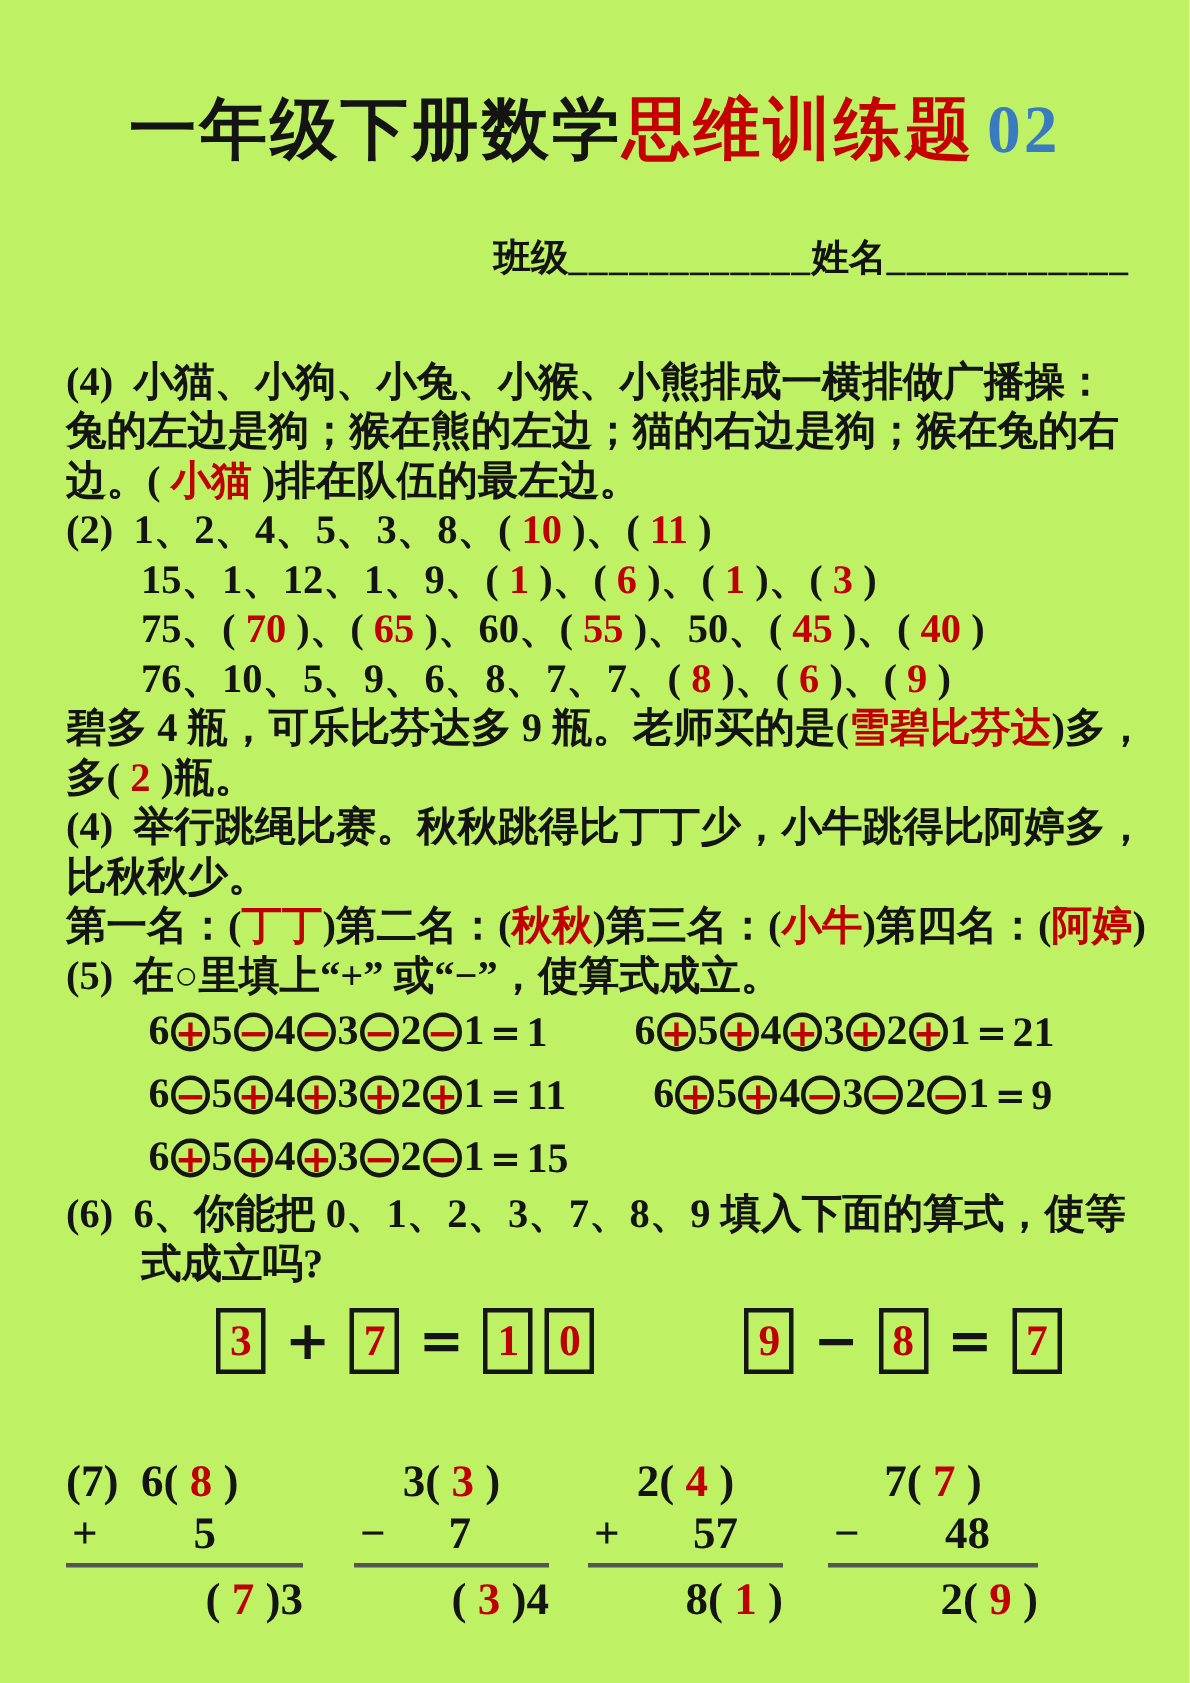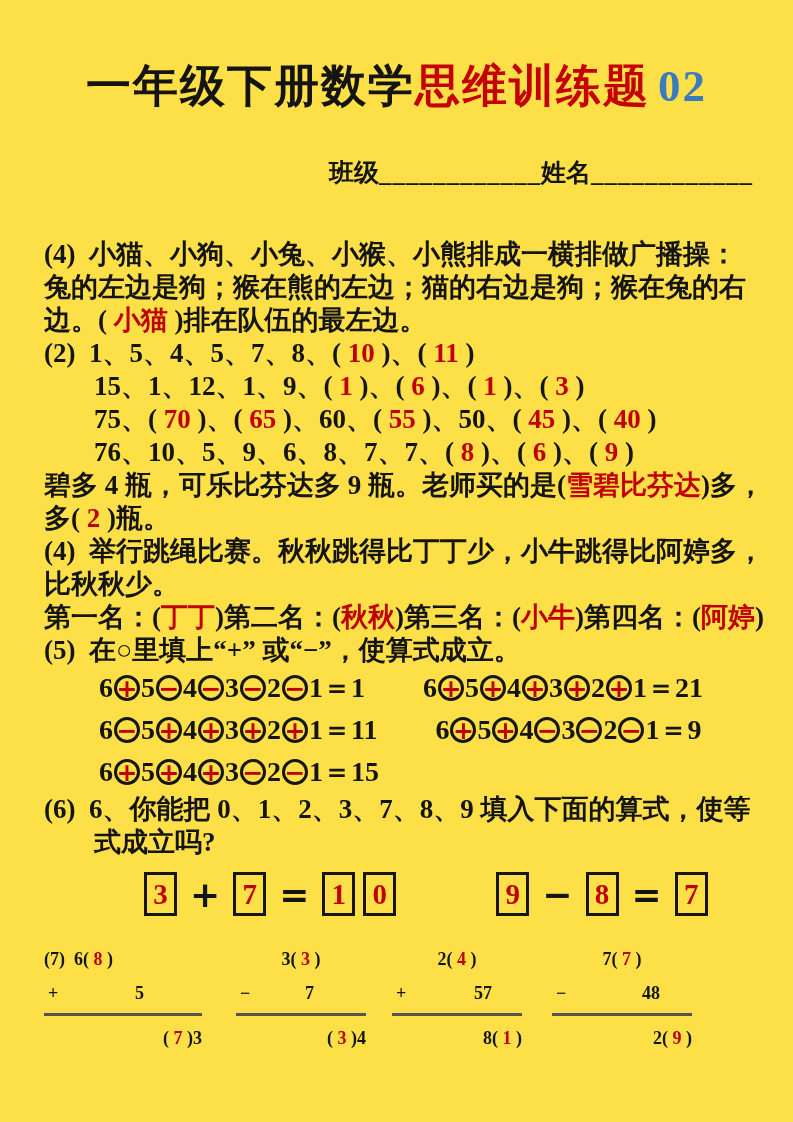--- a/index.html
+++ b/index.html
@@ -10,21 +10,21 @@
     --rule: #555555;
     --footer_bg: #d7e7f1;
   }
   * { box-sizing: border-box; }
   html, body { margin: 0; padding: 0; background: #ffffff; }
   .page {
     position: relative;
     width: 793px;
     height: 1122px;
     margin: 0 auto;
-    background: #fde047;
+    background: #bef264;
     font-family: "Liberation Serif", "DejaVu Serif", serif;
     font-weight: bold;
     color: var(--ink);
     padding: 58px 44px 0 44px;
     overflow: hidden;
   }
   .title {
     margin: 0;
     text-align: center;
     font-size: 45px;
@@ -96,21 +96,21 @@
     margin: 0 4px;
   }
   .seg-big {
     font-size: 36px;
     margin: 0 9px;
     color: var(--ink);
     font-family: "DejaVu Sans", sans-serif;
   }
   
   .q7-row { display: flex; margin-top: 22px; }
-  .vp { font-size: 18px; }
+  .vp { font-size: 30px; margin-top: 29px; }
   .vp1 { width: 158px; margin-right: 34px; }
   .vp2 { width: 130px; margin-right: 26px; }
   .vp3 { width: 130px; margin-right: 30px; }
   .vp4 { width: 140px; }
   .vp-top { white-space: pre; line-height: 36px; text-align: center; }
   .vp1 .vp-top { text-align: left; }
   .vp-mid {
     display: flex;
     justify-content: space-between;
     align-items: flex-end;
@@ -135,21 +135,21 @@
   </h1>
 
   <div class="idline">
     <span>班级</span><span class="blank">____________</span><span>姓名</span><span class="blank">____________</span>
   </div>
 
   <p class="line"><span>(4)  小猫、小狗、小兔、小猴、小熊排成一横排做广播操：</span></p>
   <p class="line"><span>兔的左边是狗；猴在熊的左边；猫的右边是狗；猴在兔的右</span></p>
   <p class="line"><span>边。( </span><span class="seg-r">小猫</span><span> )排在队伍的最左边。</span></p>
 
-  <p class="line"><span>(2)  1、5、4、5、7、8、( </span><span class="seg-r">10</span><span> )、( </span><span class="seg-r">11</span><span> )</span></p>
+  <p class="line"><span>(2)  1、2、4、5、3、8、( </span><span class="seg-r">10</span><span> )、( </span><span class="seg-r">11</span><span> )</span></p>
   <p class="line indent"><span>15、1、12、1、9、( </span><span class="seg-r">1</span><span> )、( </span><span class="seg-r">6</span><span> )、( </span><span class="seg-r">1</span><span> )、( </span><span class="seg-r">3</span><span> )</span></p>
   <p class="line indent"><span>75、( </span><span class="seg-r">70</span><span> )、( </span><span class="seg-r">65</span><span> )、60、( </span><span class="seg-r">55</span><span> )、50、( </span><span class="seg-r">45</span><span> )、( </span><span class="seg-r">40</span><span> )</span></p>
   <p class="line indent"><span>76、10、5、9、6、8、7、7、( </span><span class="seg-r">8</span><span> )、( </span><span class="seg-r">6</span><span> )、( </span><span class="seg-r">9</span><span> )</span></p>
 
   <p class="line"><span>碧多 4 瓶，可乐比芬达多 9 瓶。老师买的是(</span><span class="seg-r">雪碧比芬达</span><span>)多，</span></p>
   <p class="line"><span>多( </span><span class="seg-r">2</span><span> )瓶。</span></p>
 
   <p class="line"><span>(4)  举行跳绳比赛。秋秋跳得比丁丁少，小牛跳得比阿婷多，</span></p>
   <p class="line"><span>比秋秋少。</span></p>
   <p class="line"><span>第一名：(</span><span class="seg-r">丁丁</span><span>)第二名：(</span><span class="seg-r">秋秋</span><span>)第三名：(</span><span class="seg-r">小牛</span><span>)第四名：(</span><span class="seg-r">阿婷</span><span>)</span></p>

